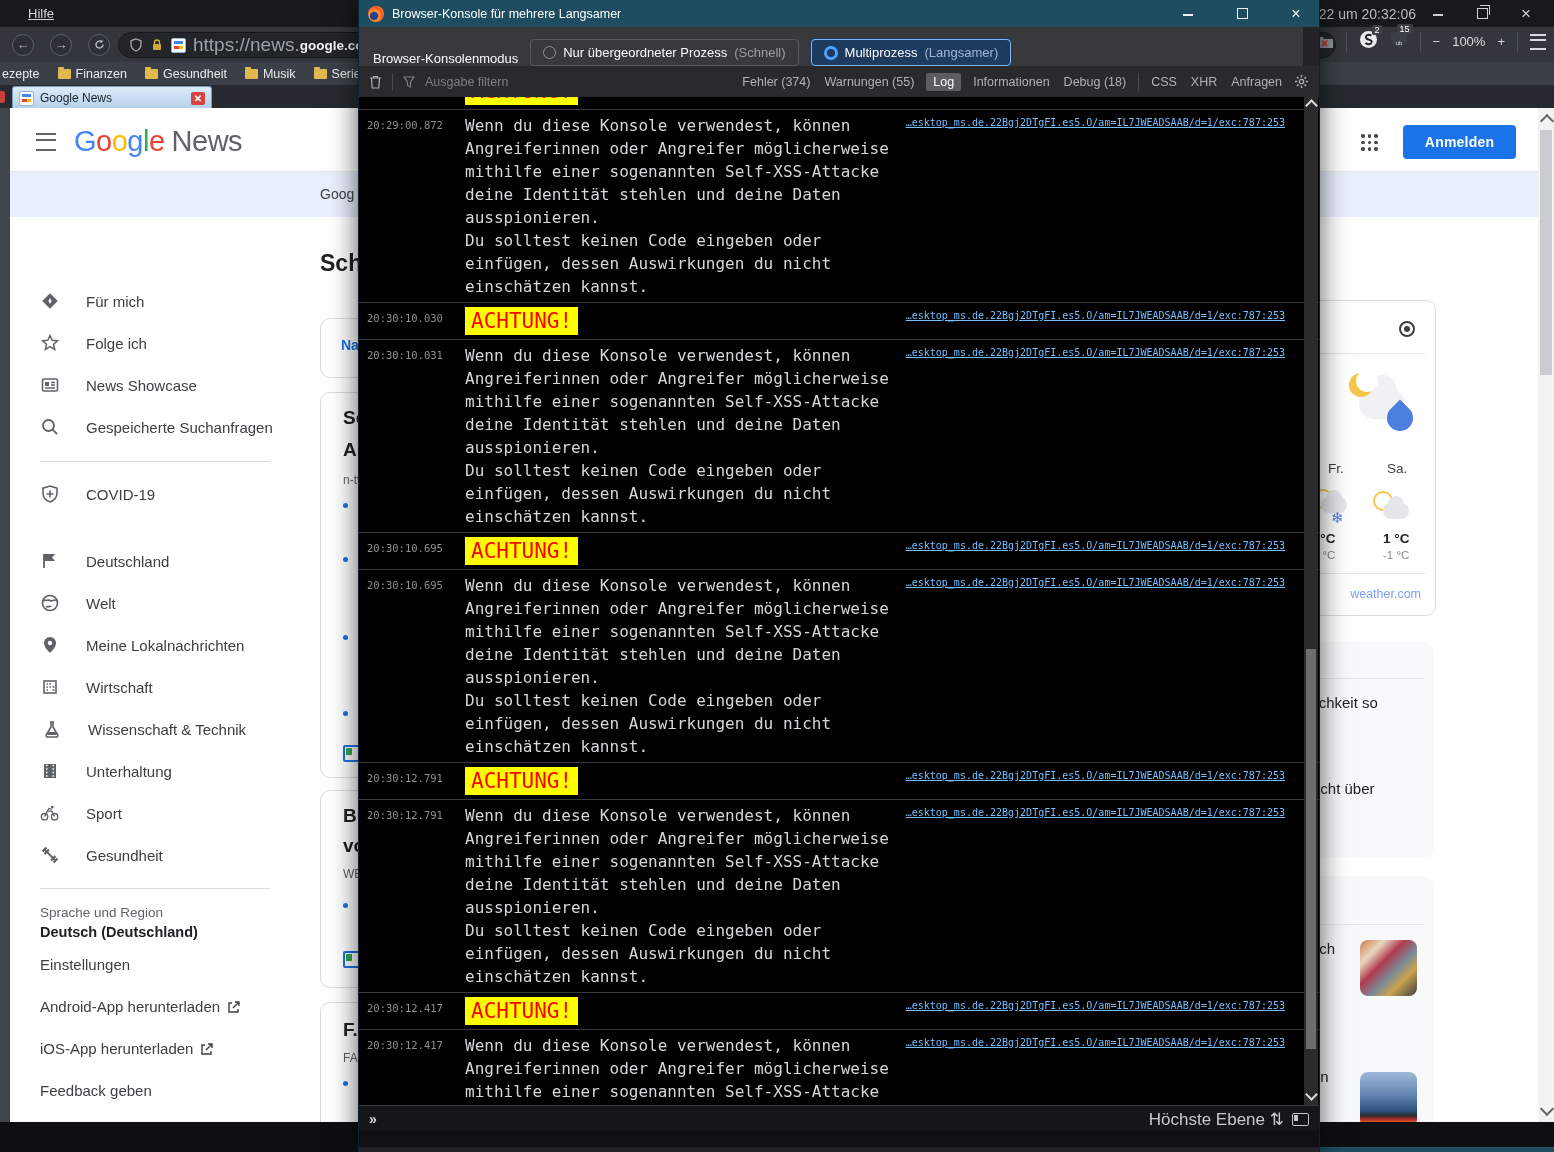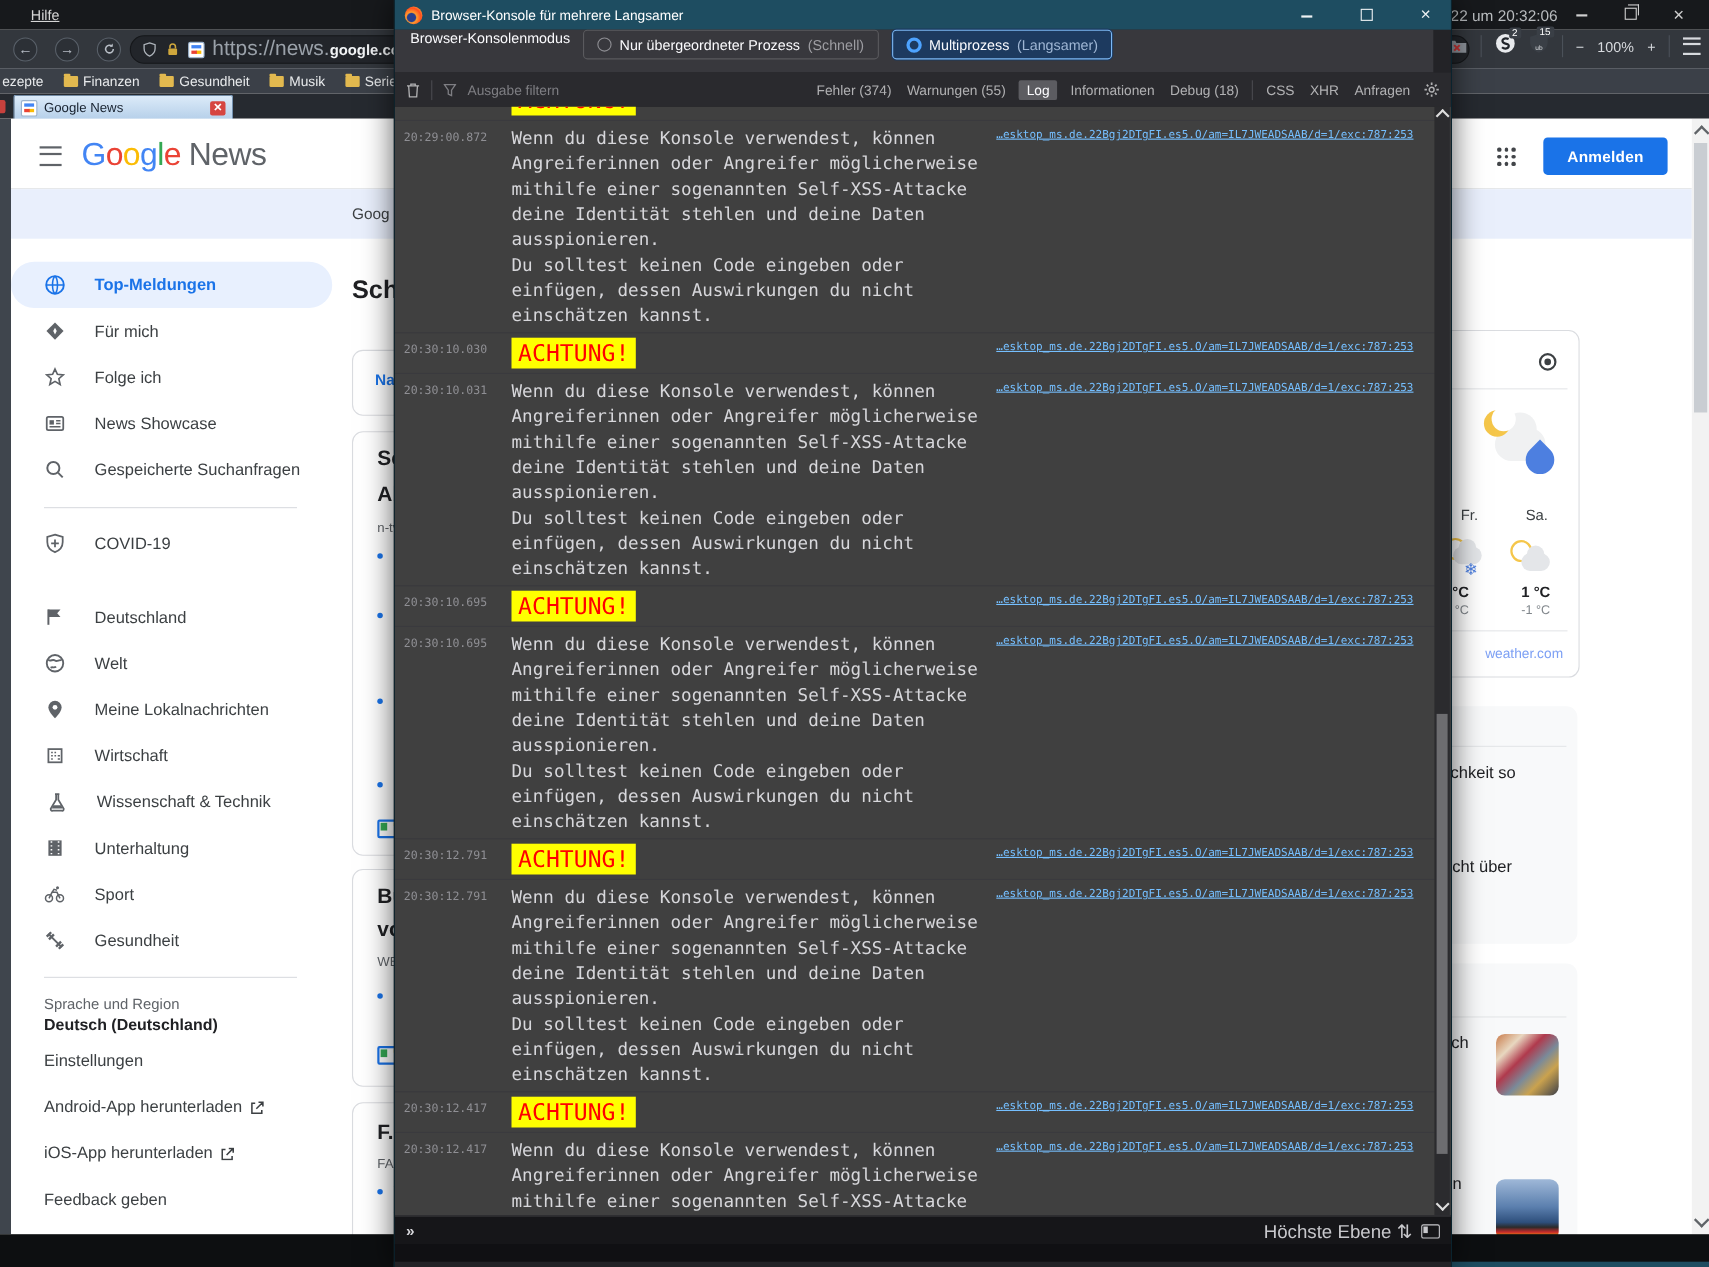--- a/index.html
+++ b/index.html
@@ -98,36 +98,36 @@
   .chev{position:absolute;left:4px;width:8px;height:8px;border-right:2px solid #606468;border-bottom:2px solid #606468;}
   .chev.up{transform:rotate(-135deg);}
   .chev.down{transform:rotate(45deg);}
 
   
   .console{left:358px;top:0;width:960px;height:1152px;background:#232327;box-shadow:0 0 26px rgba(0,0,0,.65);border-left:1px solid #0a232e;border-right:1px solid #0a232e;}
   .con-title{position:absolute;left:0;top:0;right:0;height:27px;background:#1e4d61;display:flex;align-items:center;color:#fff;font-size:12.5px;gap:8px;padding-left:9px;}
   .fxlogo{width:16px;height:16px;border-radius:50%;background:radial-gradient(circle at 38% 62%,#27408f 0 26%,#ff9a2e 34%,#ff4e1f 62%,#ffbf3f 88%);flex:none;}
   .con-btn{width:46px;text-align:center;color:#eef2f4;font-size:14px;}
   .con-title .grow{flex:1;}
-  .con-mode{position:absolute;left:0;top:27px;right:16px;height:39px;background:#38383d;border-bottom:1px solid #1c1c1f;display:flex;align-items:flex-start;color:#fbfbfe;font-size:13px;padding-left:14px;gap:12px;}
+  .con-mode{position:absolute;left:0;top:27px;right:16px;height:39px;background:#38383d;border-bottom:1px solid #1c1c1f;display:flex;align-items:flex-end;color:#fbfbfe;font-size:13px;padding-left:14px;gap:12px;}
   .modebox{display:flex;align-items:center;gap:7px;border:1px solid #5a5a5e;border-radius:4px;padding:5px 12px;}
   .modebox.sel{border:1px solid #7cb8f4;background:#1d3a5f;box-shadow:0 0 0 1px #1d3a5f;}
   .radio{width:11px;height:11px;border-radius:50%;border:1.5px solid #8f8f94;flex:none;}
   .radio.on{border:3px solid #4da3ff;width:8px;height:8px;}
   .hint{color:#9d9da2;}
   .modebox.sel .hint{color:#9fb6d4;}
   .con-filter{position:absolute;left:0;top:66px;right:0;height:31px;background:#2a2a2e;border-bottom:1px solid #111114;display:flex;align-items:center;color:#b1b1b3;font-size:12.5px;padding:0 10px;gap:10px;}
   .con-filter .grow{flex:1;}
   .fsep{width:1px;height:18px;background:#4a4a4f;}
   .fitem{padding:2px 2px;}
   .fitem.activechip{background:#5c5c61;color:#fbfbfe;border-radius:2px;padding:2px 7px;}
   .placeholder{color:#7e7e83;}
   .gearsvg,.trashsvg,.funnelsvg{display:block;}
 
-  .con-log{position:absolute;left:0;top:97px;right:0;height:1008px;overflow:hidden;background:#404040;}
+  .con-log{position:absolute;left:0;top:97px;right:0;height:1008px;overflow:hidden;background:#000000;}
   .log-row{position:relative;border-bottom:1px solid #3a3a3e;padding:4px 36px 4px 8px;display:flex;}
   .log-row .ts{width:98px;flex:none;font:10.5px "DejaVu Sans Mono",monospace;color:#8f8f94;padding-top:5px;}
   .log-row .msg{flex:1;font:16px/23px "DejaVu Sans Mono",monospace;color:#d7d7db;white-space:pre-line;}
   .warn-badge{display:inline-block;font:21px/26px "DejaVu Sans Mono",monospace;color:#f00;background:#ff0;padding:1px 6px;}
   .src{position:absolute;right:34px;top:7px;font:10px "DejaVu Sans Mono",monospace;color:#75bfff;text-decoration:underline;}
   .partial{margin-top:-24px;}
   .con-scroll{position:absolute;right:1px;top:97px;width:14px;height:1008px;background:#2b2b2e;}
   .cs-thumb{position:absolute;left:2px;top:552px;width:10px;height:400px;background:#6d6d70;}
   .cchev{position:absolute;left:3px;width:7px;height:7px;border-right:2px solid #ddd;border-bottom:2px solid #ddd;}
   .con-footer{position:absolute;left:0;top:1105px;right:0;height:26px;background:#161619;border-top:1px solid #3a3a3e;display:flex;align-items:center;color:#d7d7db;padding:0 10px;gap:8px;}
@@ -253,29 +253,20 @@
       <i></i>
       <i></i>
       <i></i>
       <i></i>
     </div>
   <div class="anmelden abs">Anmelden</div>
   <div class="abs banner">
       <span>Goog</span>
     </div>
 
-  <div class="sidebar-item active" style="top:238px;">
-    <span class="gicon">
-        <svg width="20" height="20" viewBox="0 0 20 20">
-          <circle cx="10" cy="10" r="8" fill="none" stroke="#1a73e8" stroke-width="1.7"></circle>
-          <path d="M2 10h16M10 2c-3 2.5-3 13.5 0 16M10 2c3 2.5 3 13.5 0 16" fill="none" stroke="#1a73e8" stroke-width="1.4"></path>
-        </svg>
-      </span>
-    <span>Top-Meldungen</span>
-  </div>
   <div class="sidebar-item" style="top:280px;">
     <span class="gicon">
         <svg width="20" height="20" viewBox="0 0 20 20">
           <rect x="4.5" y="4.5" width="11" height="11" transform="rotate(45 10 10)" fill="#5f6368"></rect>
           <path d="M10 7l1.6 3-1.6 3-1.6-3z" fill="#fff"></path>
         </svg>
       </span>
     <span>Für mich</span>
   </div>
   <div class="sidebar-item" style="top:322px;">

